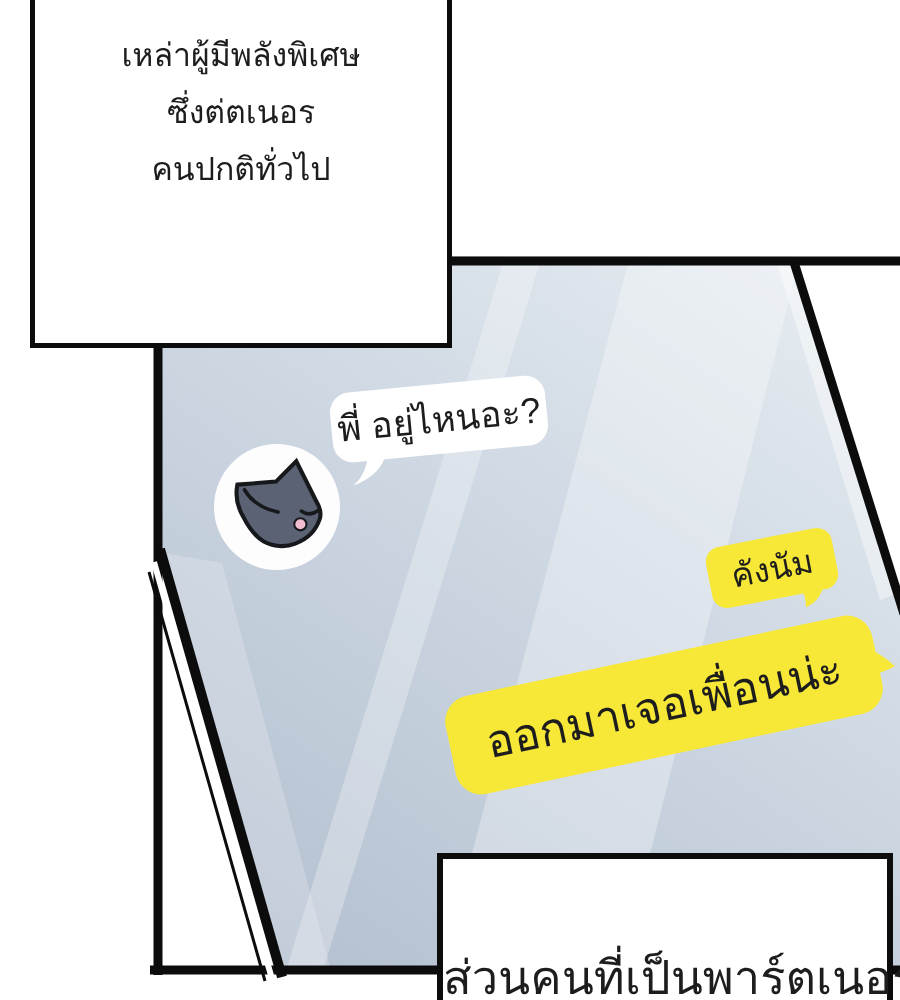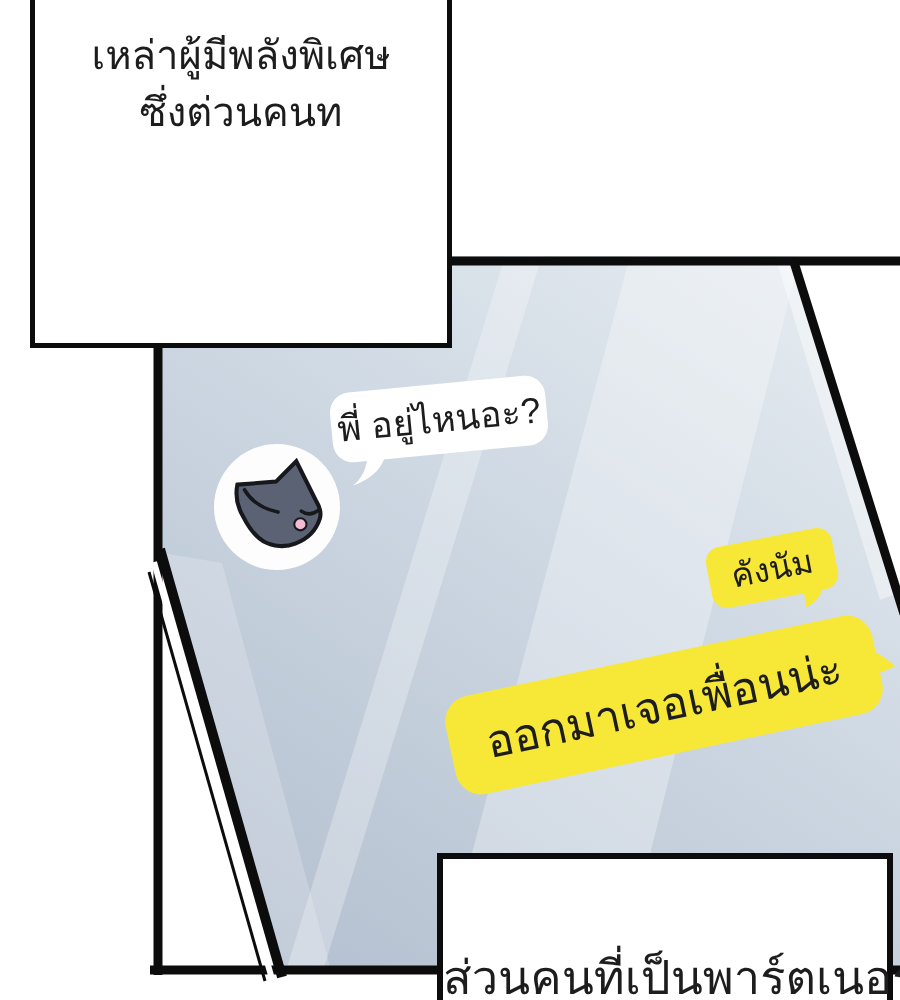--- a/index.html
+++ b/index.html
@@ -41,21 +41,21 @@
   }
   .bubble-message .tail{right:-20px;top:34px;}
 
   
   .narration-box{
     position:absolute;left:30px;top:-14px;width:422px;height:362px;z-index:5;
     background:#ffffff;border:5px solid var(--panel-line,#0c0c0c);
     box-sizing:border-box;text-align:center;
     color:var(--text-dark,#1d1d1d);
   }
-  .narration-box .lines{margin-top:36px;font-size:40px;line-height:57px;}
+  .narration-box .lines{margin-top:36px;font-size:32px;line-height:57px;}
   .narration-accent{color:var(--accent-navy,#2d2d5c);}
   .caption-box{
     position:absolute;left:437px;top:853px;width:456px;height:160px;z-index:5;
     background:#ffffff;border:6px solid var(--panel-line,#0c0c0c);
     box-sizing:border-box;color:var(--text-dark,#1d1d1d);
   }
   .caption-box .caption-text{
     position:absolute;left:0;right:0;bottom:2px;text-align:center;
     font-size:47px;line-height:54px;white-space:nowrap;
   }
@@ -124,21 +124,22 @@
   <div class="bubble bubble-outgoing bubble-message">
     <svg class="tail" width="34" height="36" viewBox="0 0 34 36">
       <path d="M0,0 Q18,8 30,26 Q16,30 0,30 Z" fill="#f7e838"></path>
     </svg>
     <span>ออกมาเจอเพื่อนน่ะ</span>
   </div>
 
   <div class="narration-box">
     <div class="lines">
       <div>เหล่าผู้มีพลังพิเศษ</div>
-      <div>ซึ่งต่วนคนท</div>
+      <div>ซึ่งต่ตเนอร</div>
+      <div>คนปกติทั่วไป</div>
     </div>
   </div>
 
   <div class="caption-box">
     <div class="caption-text">ส่วนคนที่เป็นพาร์ตเนอร์</div>
   </div>
 
 </div>
 
 </body></html>

